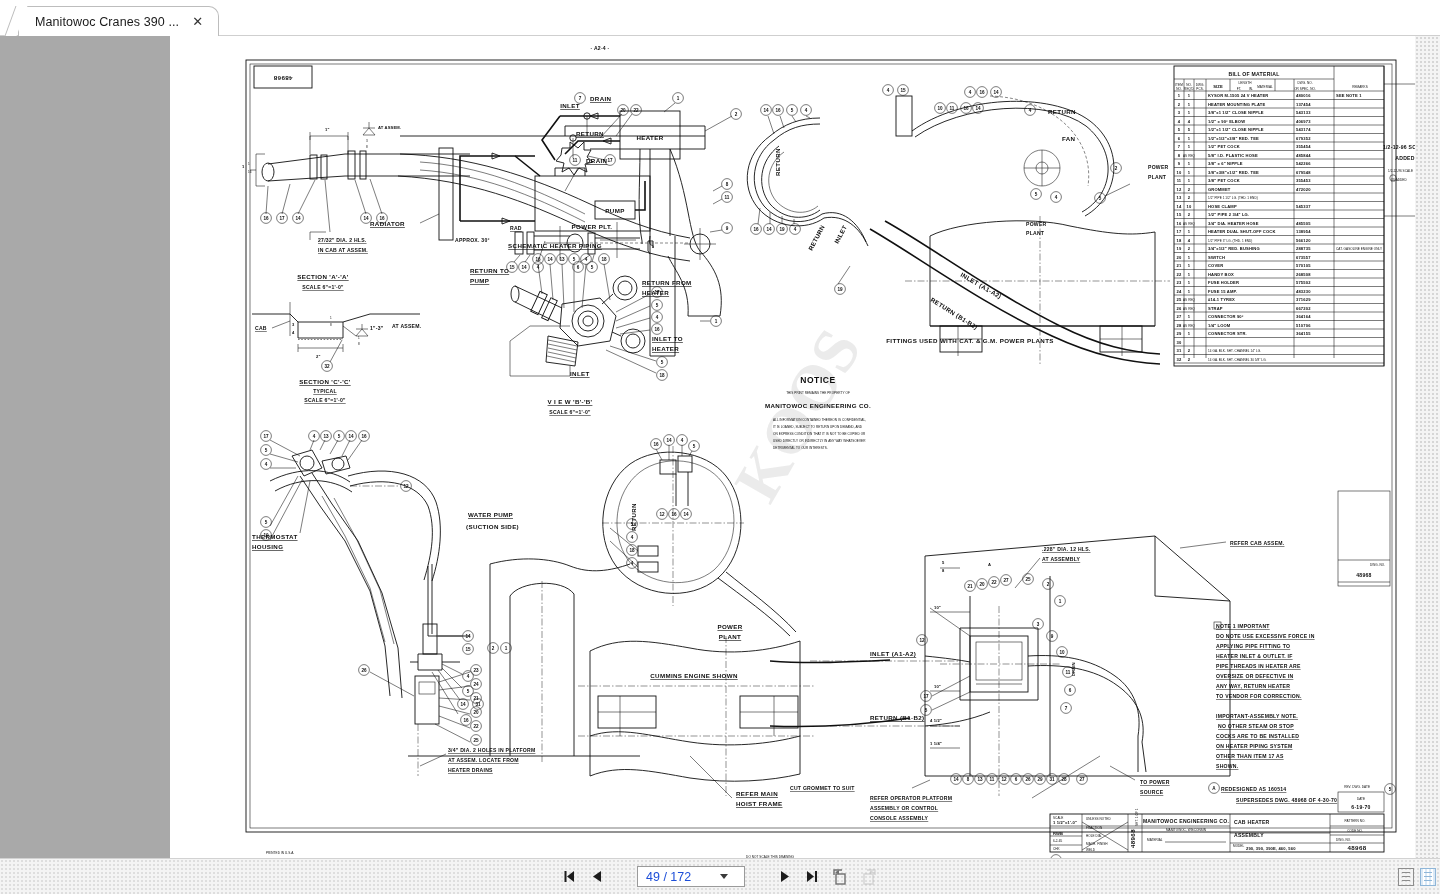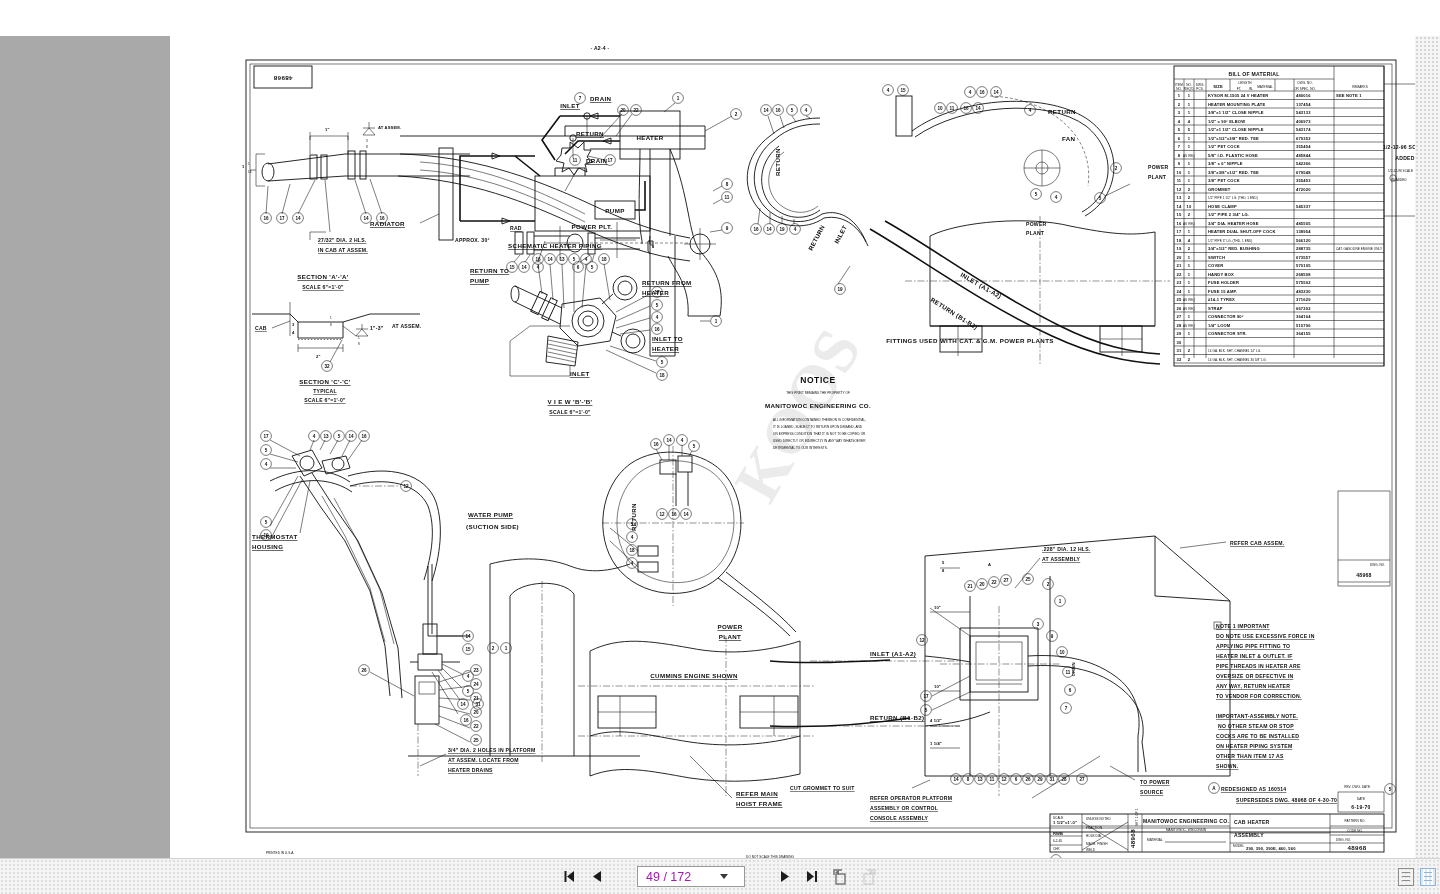--- a/index.html
+++ b/index.html
@@ -79,21 +79,21 @@
   }
   .tb-group { display:flex; align-items:center; gap:9px; }
   .tb-btn {
     width:18px; height:18px; display:flex; align-items:center; justify-content:center;
     cursor:pointer; color:#1d1d1d;
   }
   .tb-btn.disabled { opacity:0.35; cursor:default; }
   .pagebox {
     width:108px; height:21px; background:#fff; border:1px solid #9a9a9a;
     display:flex; align-items:center; padding:0 16px 0 8px;
-    font-size:12.5px; color:#a21caf; margin:0 22px;
+    font-size:12.5px; color:#1d4ed8; margin:0 22px;
   }
   .pagebox .pv { flex:1; }
   .pagebox .caret {
     width:0;height:0;border-left:4px solid transparent;border-right:4px solid transparent;
     border-top:5px solid #3a3a3a;
   }
   .tb-right {
     position:absolute; right:4px; top:0; height:36px; display:flex; align-items:center; gap:6px;
   }
   .tb-icon-sq { width:16px; height:18px; border:1.6px solid #8d8d8d; position:relative; }
@@ -123,20 +123,27 @@
   .wm {
     font-size:64px; fill:#e9e9e9; font-weight:bold;
     font-family:"Liberation Serif", serif;
   }
 </style>
 </head>
 <body>
 
 <div id="app">
 
+  <div class="tabbar">
+    <div class="tab">
+      <span class="tab-skew-l"></span>
+      <span class="tab-title">Manitowoc Cranes 390 ...</span>
+      <span class="tab-close">✕</span>
+    </div>
+  </div>
 
   <div class="workspace">
     <div id="gray-left"></div>
     <div class="dotted" id="dot-right"></div>
 
     <div class="punch" style="left:194px;top:90px;"></div>
     <div class="punch" style="left:194px;top:404px;"></div>
     <div class="punch" style="left:194px;top:719px;"></div>
 
     <div class="page">

